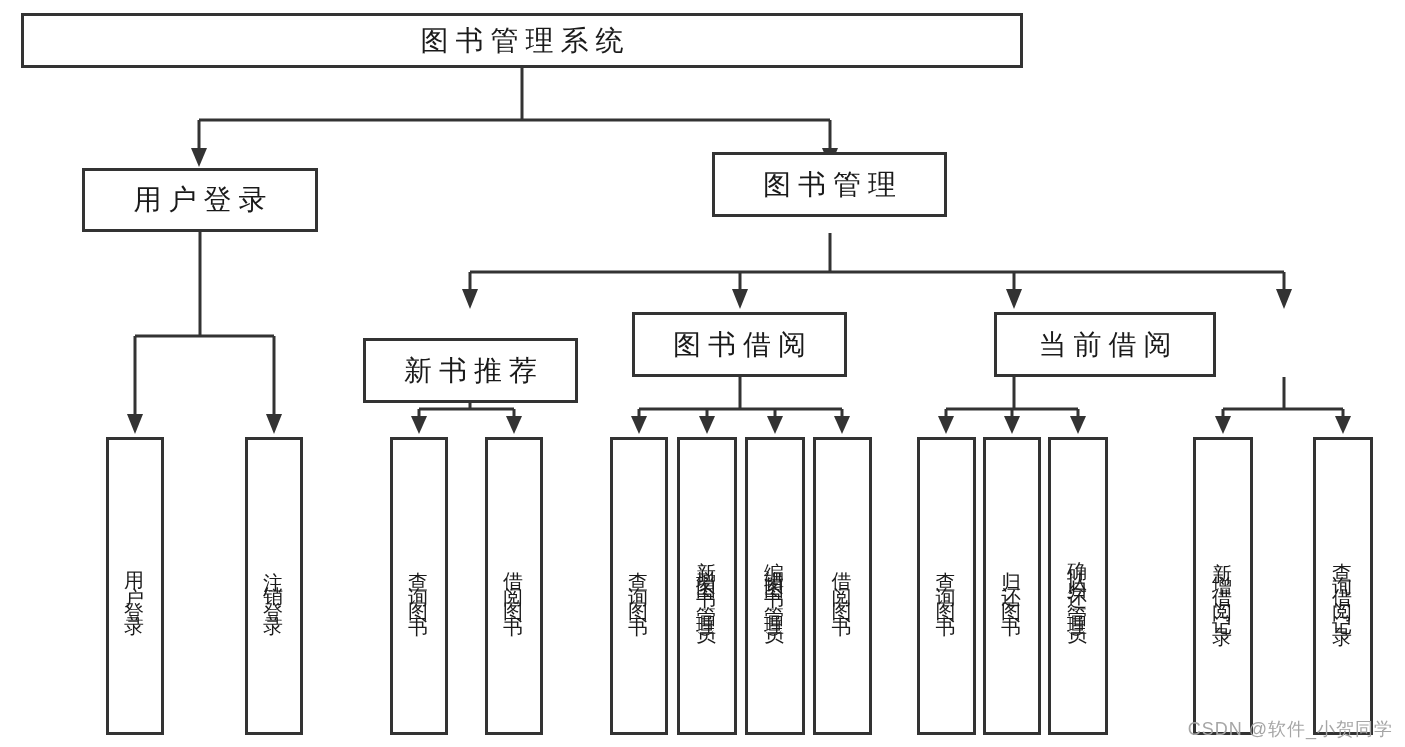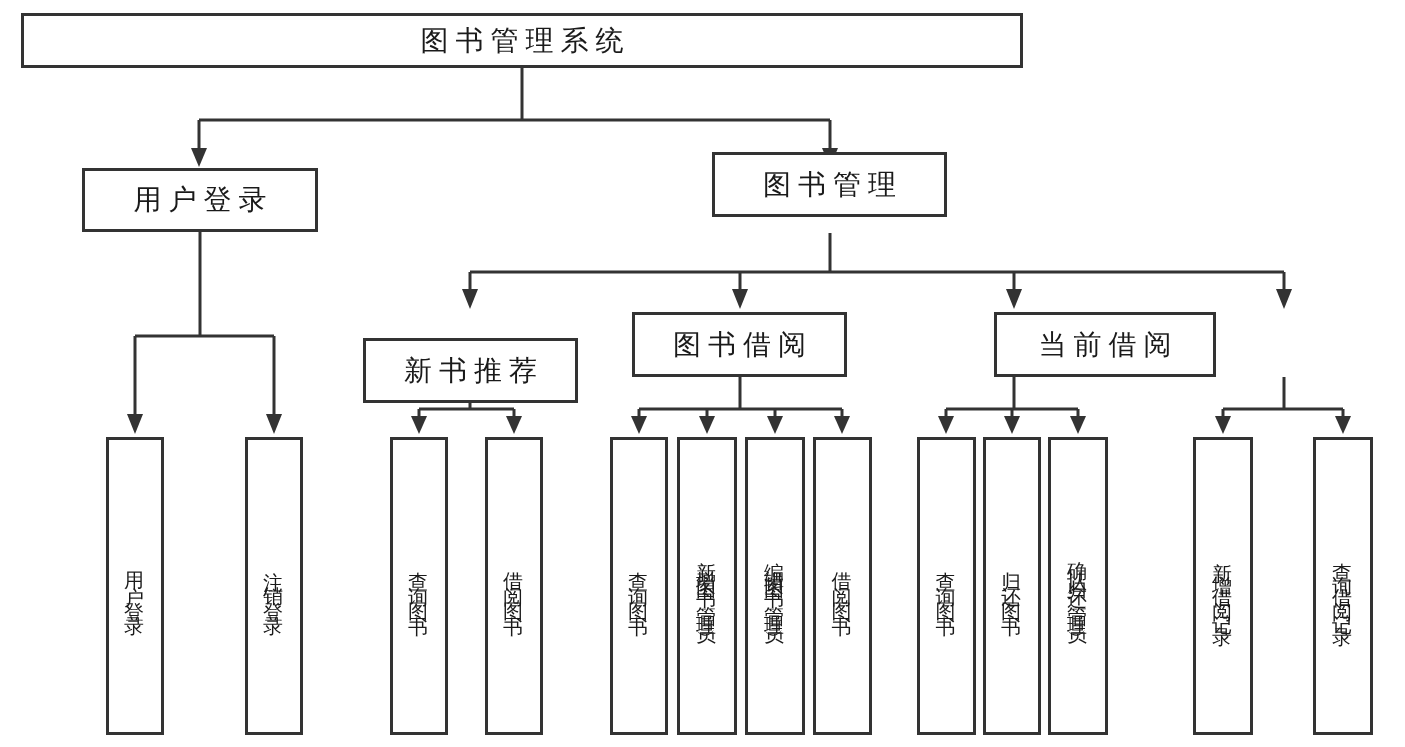--- a/index.html
+++ b/index.html
@@ -202,14 +202,15 @@
     <span class="v-label ls9">确认归还（管理员）</span>
   </div>
 
   <div class="node" style="left:1193px;top:437px;width:60px;height:298px;">
     <span class="v-label ls6">新增借阅记录</span>
   </div>
   <div class="node" style="left:1313px;top:437px;width:60px;height:298px;">
     <span class="v-label ls6">查询借阅记录</span>
   </div>
 
+  <div class="watermark">CSDN @软件_小贺同学</div>
 
 </div>
 
 </body></html>

